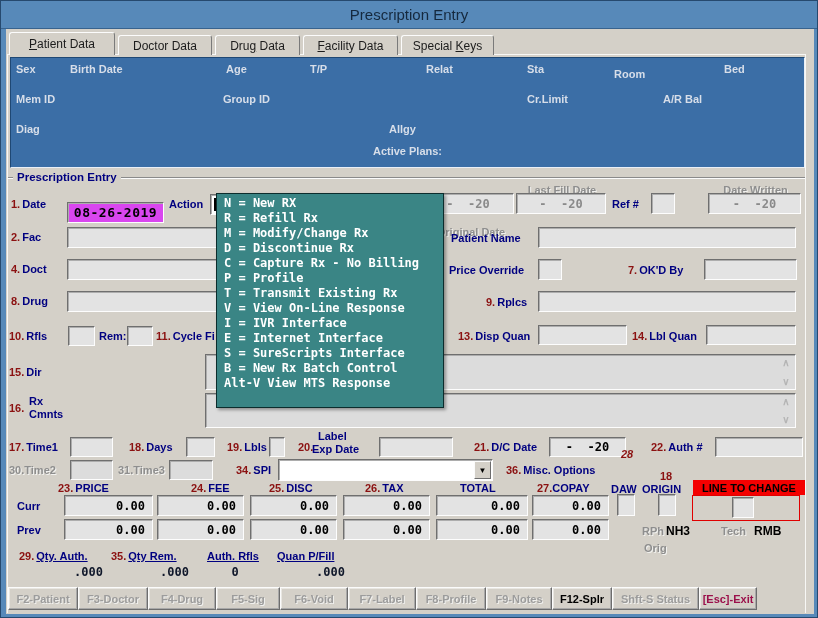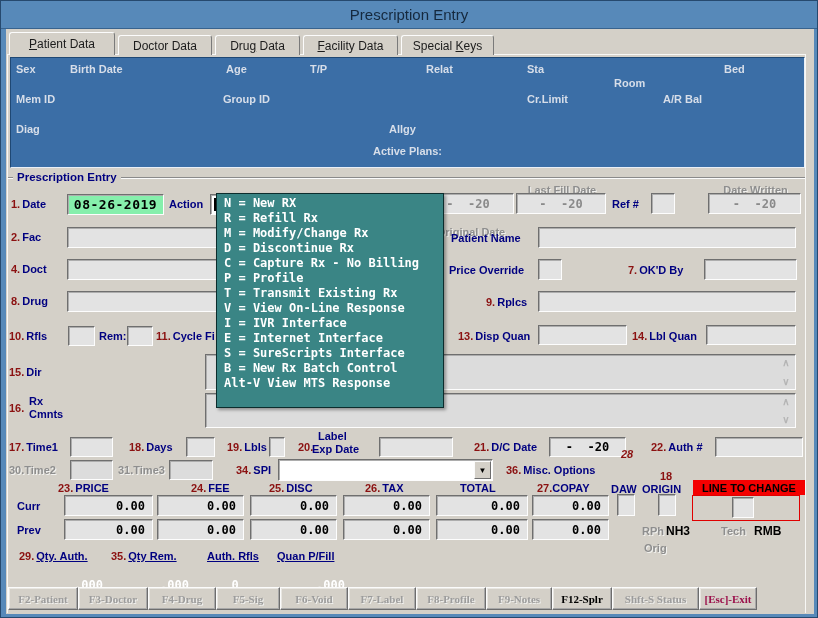--- a/index.html
+++ b/index.html
@@ -30,21 +30,21 @@
   .ctr{text-align:center;display:inline-block;}
   .gline{position:absolute;left:7px;top:176px;width:797px;height:2px;
          border-top:1px solid #8a8a8a;border-bottom:1px solid #fbfbfb;}
   .glabel{position:absolute;left:12px;top:170px;background:#d4d0c8;padding:0 4px;
           color:#000080;font-size:11.5px;font-weight:bold;}
   .fld{position:absolute;background:#e3e3e3;
        border-top:1px solid #6f6f6f;border-left:1px solid #6f6f6f;
        border-bottom:1px solid #fdfdfd;border-right:1px solid #fdfdfd;
        box-shadow:inset 1px 1px 0 #adadad;
        display:flex;align-items:center;justify-content:center;}
-  .fld.lite{background:#86efac;}
+  .fld.lite{background:#d946ef;margin-top:8px;}
   .fld.white{background:#ffffff;}
   .mono{font-family:"DejaVu Sans Mono",monospace;font-weight:bold;white-space:pre;}
   .v13{font-size:13px;letter-spacing:.5px;color:#000;}
   .v12{font-size:12px;color:#000;}
   .vgray{color:#8a8a8a;}
   .rt{justify-content:flex-end;padding-right:7px;}
   .caret{position:absolute;left:3px;top:3px;width:2px;height:13px;background:#000;}
   .ta{position:absolute;background:#dcdcdc;
       border-top:1px solid #6f6f6f;border-left:1px solid #6f6f6f;
       border-bottom:1px solid #fdfdfd;border-right:1px solid #fdfdfd;
@@ -54,30 +54,30 @@
   .menu{position:absolute;left:215px;top:192px;width:228px;height:215px;background:#3a8585;
         border:1px solid #0c2d2d;box-shadow:2px 2px 3px rgba(0,0,0,.35);padding:2px 0;z-index:30;}
   .mi{height:15px;line-height:15px;padding:0 7px;color:#fff;cursor:default;
       font-family:"DejaVu Sans Mono",monospace;font-weight:bold;font-size:12px;white-space:pre;}
   .combo-btn{position:absolute;right:1px;top:1px;width:17px;height:18px;background:#d4d0c8;
         border:1px solid #6d6d6d;border-top-color:#fbfbfb;border-left-color:#fbfbfb;
         display:flex;align-items:center;justify-content:center;font-size:8px;color:#000;}
   .ltc{position:absolute;left:692px;top:479px;width:112px;height:15px;background:#f40000;
        color:#000;font-size:11px;font-weight:bold;display:flex;align-items:center;justify-content:center;}
   .ltc-box{position:absolute;left:691px;top:494px;width:108px;height:26px;border:1px solid #e00000;}
-  .btnbar{position:absolute;left:7px;top:586px;width:804px;height:23px;display:flex;gap:0;font-family:Liberation Serif, serif;}
+  .btnbar{position:absolute;left:7px;top:586px;width:804px;height:23px;display:flex;gap:0;}
   .btn{height:23px;background:#d4d0c8;font-size:11px;font-weight:bold;
        border:1px solid #6d6d6d;border-top-color:#fbfbfb;border-left-color:#fbfbfb;
        box-shadow:inset -1px -1px 0 #a8a8a8,inset 1px 1px 0 #e9e7e2;
        display:flex;align-items:center;justify-content:center;white-space:nowrap;}
   .b-dis{color:#9c9c9c;text-shadow:1px 1px 0 #f0f0ee;}
   .b-en{color:#000;}
   .b-exit{color:#9b104b;}
   .qty{position:absolute;font-size:11px;font-weight:bold;white-space:nowrap;}
-  .qty .line2{margin-top:16px;font-family:"DejaVu Sans Mono",monospace;font-weight:bold;font-size:12px;color:#ffffff;}
+  .qty .line2{margin-top:3px;font-family:"DejaVu Sans Mono",monospace;font-weight:bold;font-size:12px;color:#0f172a;}
 </style>
 </head>
 <body>
 
 <div class="window">
   <div class="titlebar">
     <span>Prescription Entry</span>
   </div>
   <div class="client"></div>
   <div class="tabpage"></div>
@@ -98,21 +98,21 @@
       <span><span>Special </span><u>K</u><span>eys</span></span>
     </div>
 
   <div class="panel">
     <span class="plb" style="left:5px;top:5px;">Sex</span>
     <span class="plb" style="left:36px;top:5px;margin-left:23px;">Birth Date</span>
     <span class="plb" style="left:215px;top:5px;">Age</span>
     <span class="plb" style="left:299px;top:5px;">T/P</span>
     <span class="plb" style="left:415px;top:5px;">Relat</span>
     <span class="plb" style="left:516px;top:5px;">Sta</span>
-    <span class="plb" style="left:603px;top:19px;">Room</span>
+    <span class="plb" style="left:603px;top:10px;">Room</span>
     <span class="plb" style="left:713px;top:5px;">Bed</span>
     <span class="plb" style="left:5px;top:35px;">Mem ID</span>
     <span class="plb" style="left:212px;top:35px;">Group ID</span>
     <span class="plb" style="left:516px;top:35px;">Cr.Limit</span>
     <span class="plb" style="left:652px;top:35px;">A/R Bal</span>
     <span class="plb" style="left:5px;top:65px;">Diag</span>
     <span class="plb" style="left:378px;top:65px;">Allgy</span>
     <span class="plb" style="left:0;top:87px;width:100%;text-align:center;">Active Plans:</span>
   </div>
 

